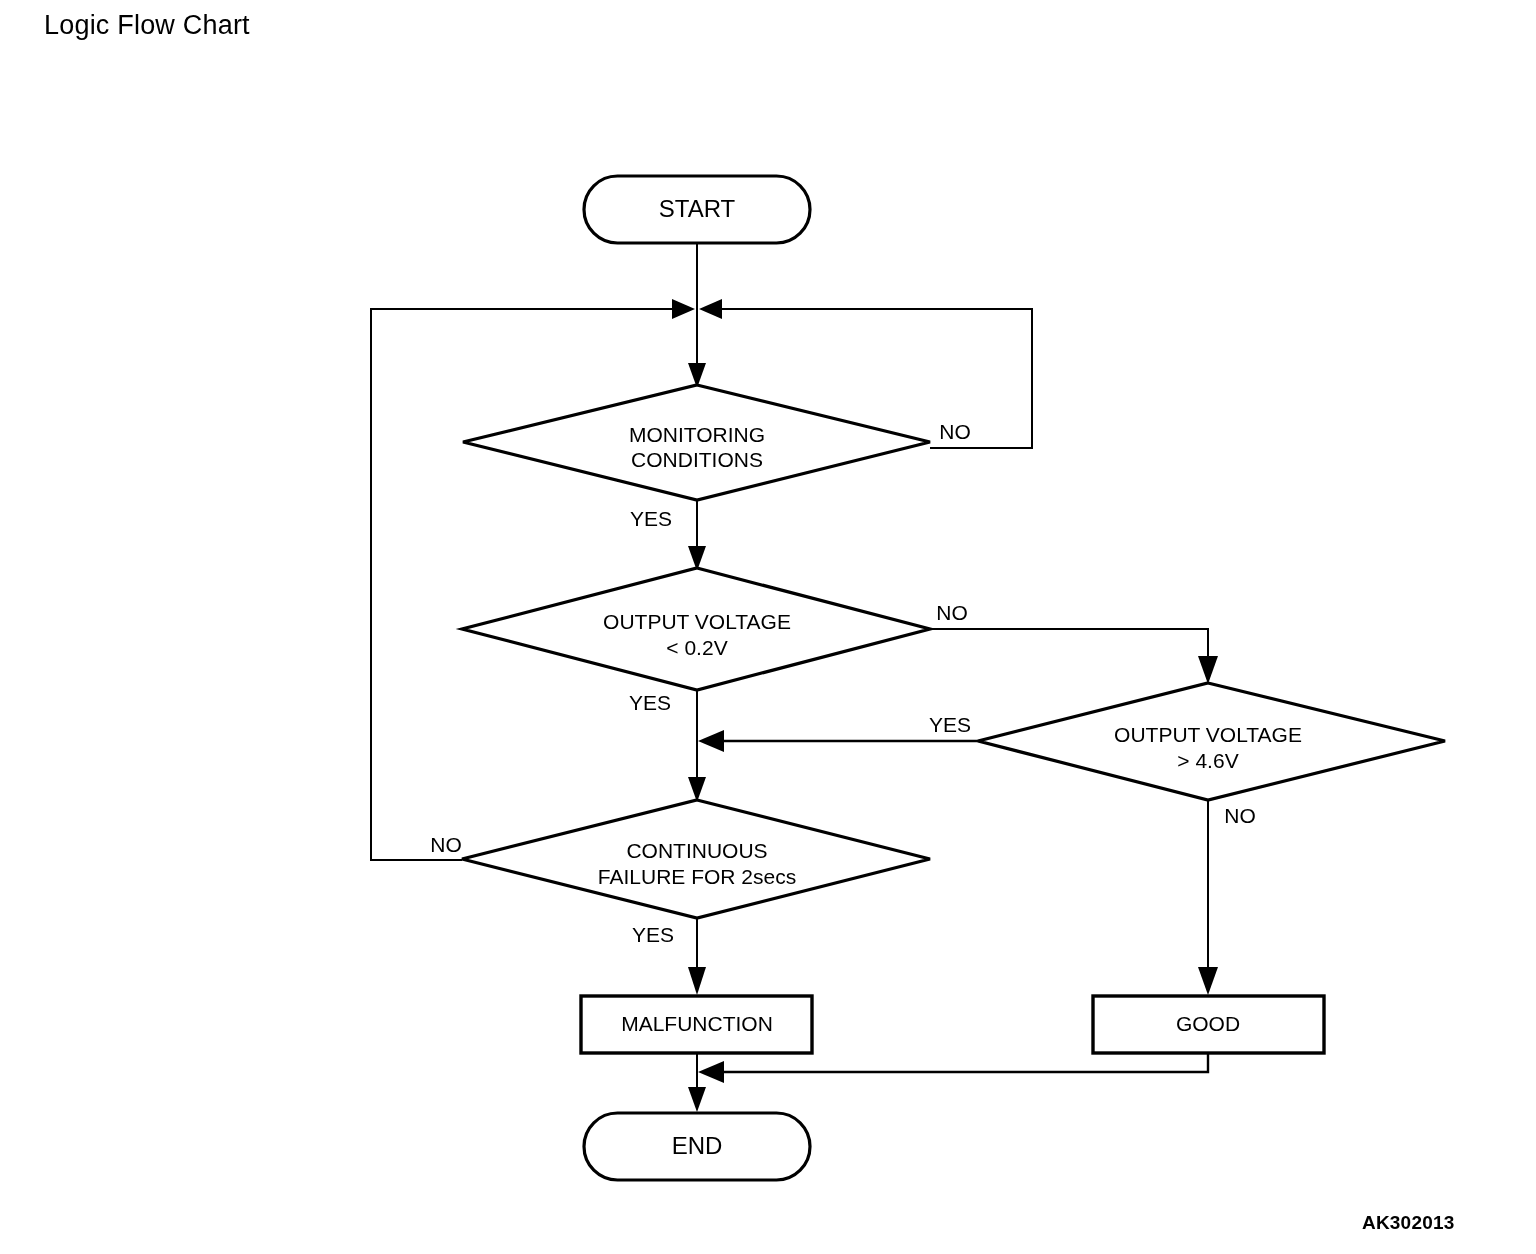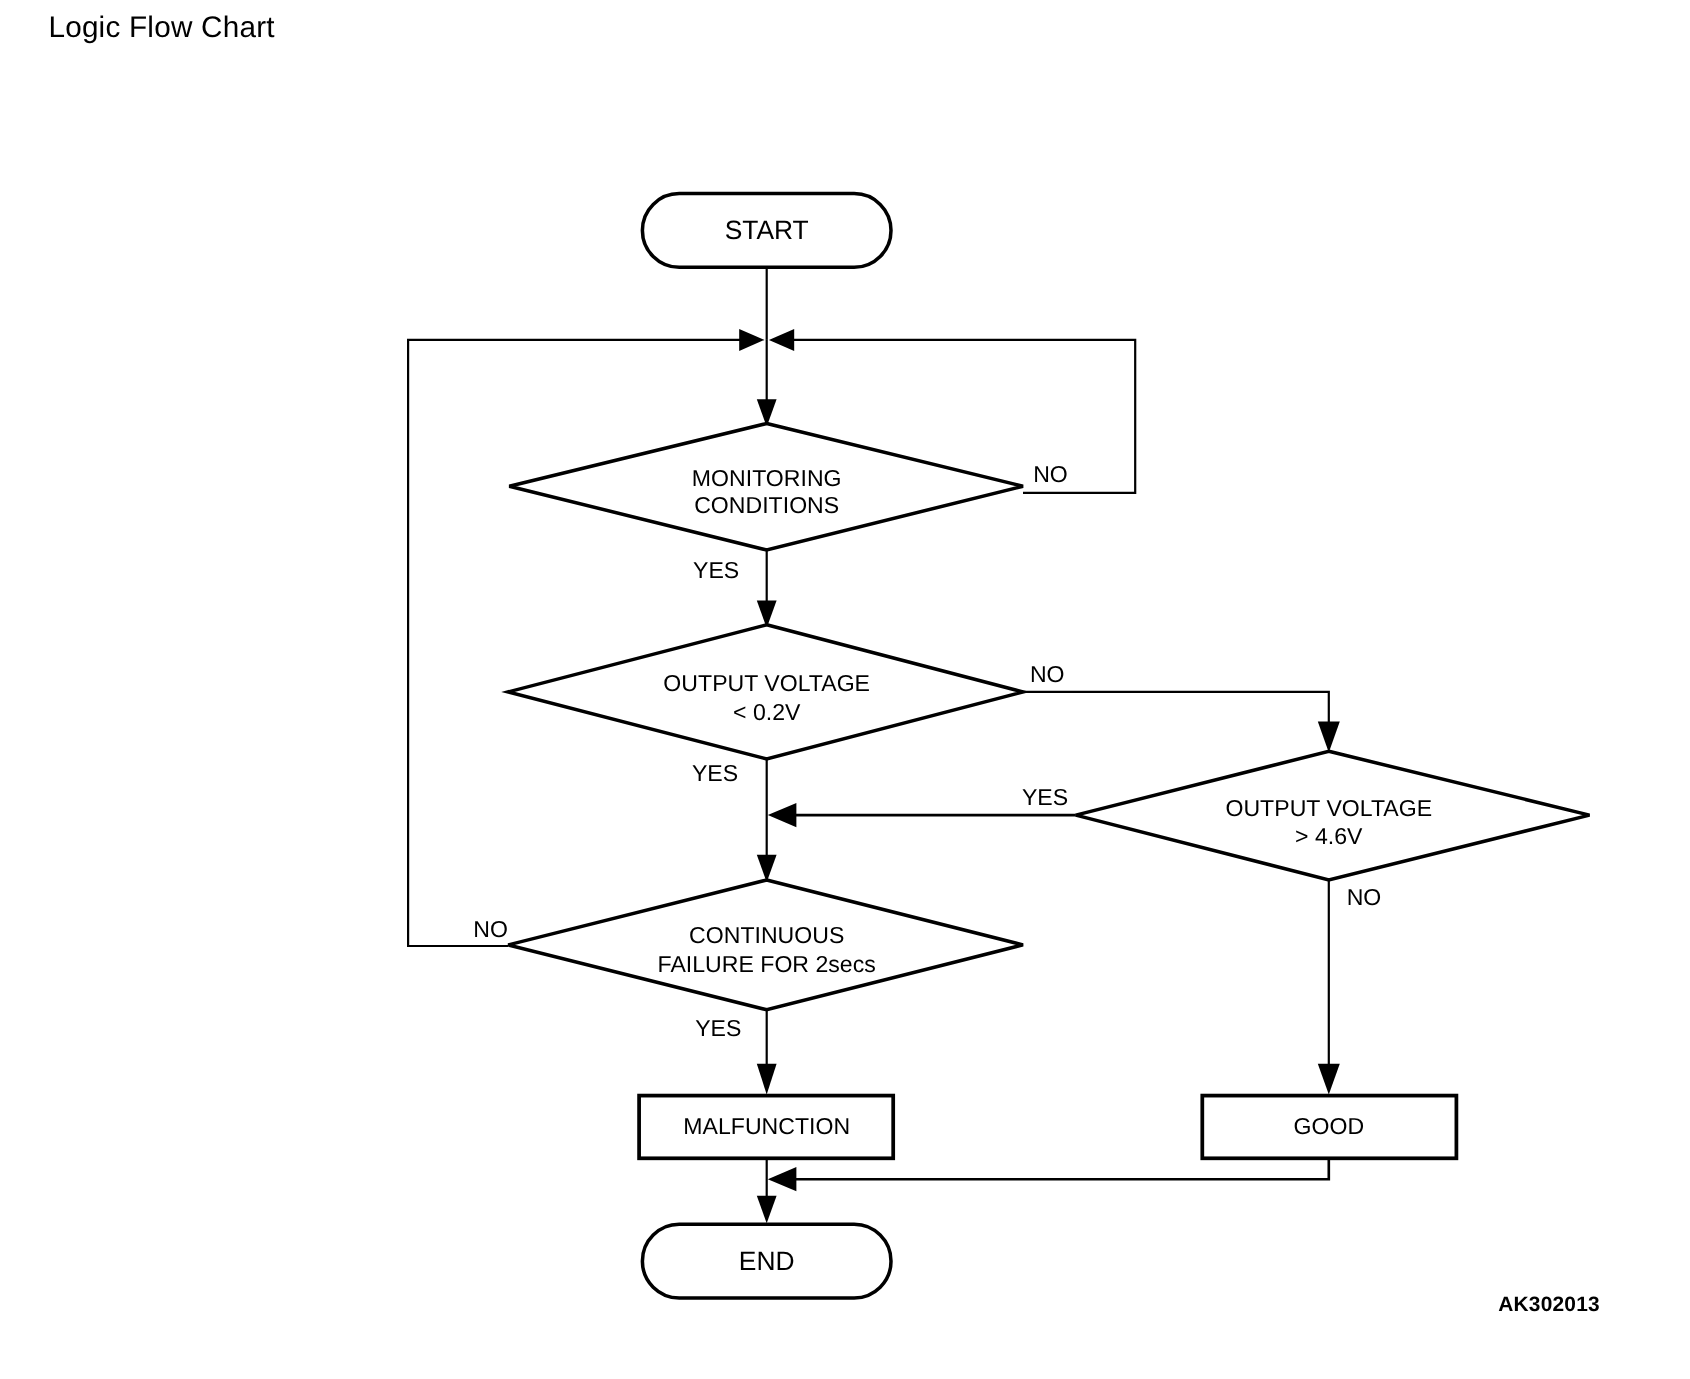--- a/index.html
+++ b/index.html
@@ -75,21 +75,21 @@
   .edge-label {
     font-family: "Liberation Sans", sans-serif;
     font-size: 21px;
     fill: #000000;
     text-anchor: middle;
     dominant-baseline: middle;
   }
   #footer-code {
     position: absolute;
     left: 1362px;
-    top: 1176px;
+    top: 1212px;
     font-size: 19px;
     font-weight: bold;
     letter-spacing: 0.2px;
     white-space: nowrap;
   }
 </style>
 </head>
 <body>
 
 <div id="page-title">Logic Flow Chart</div>

